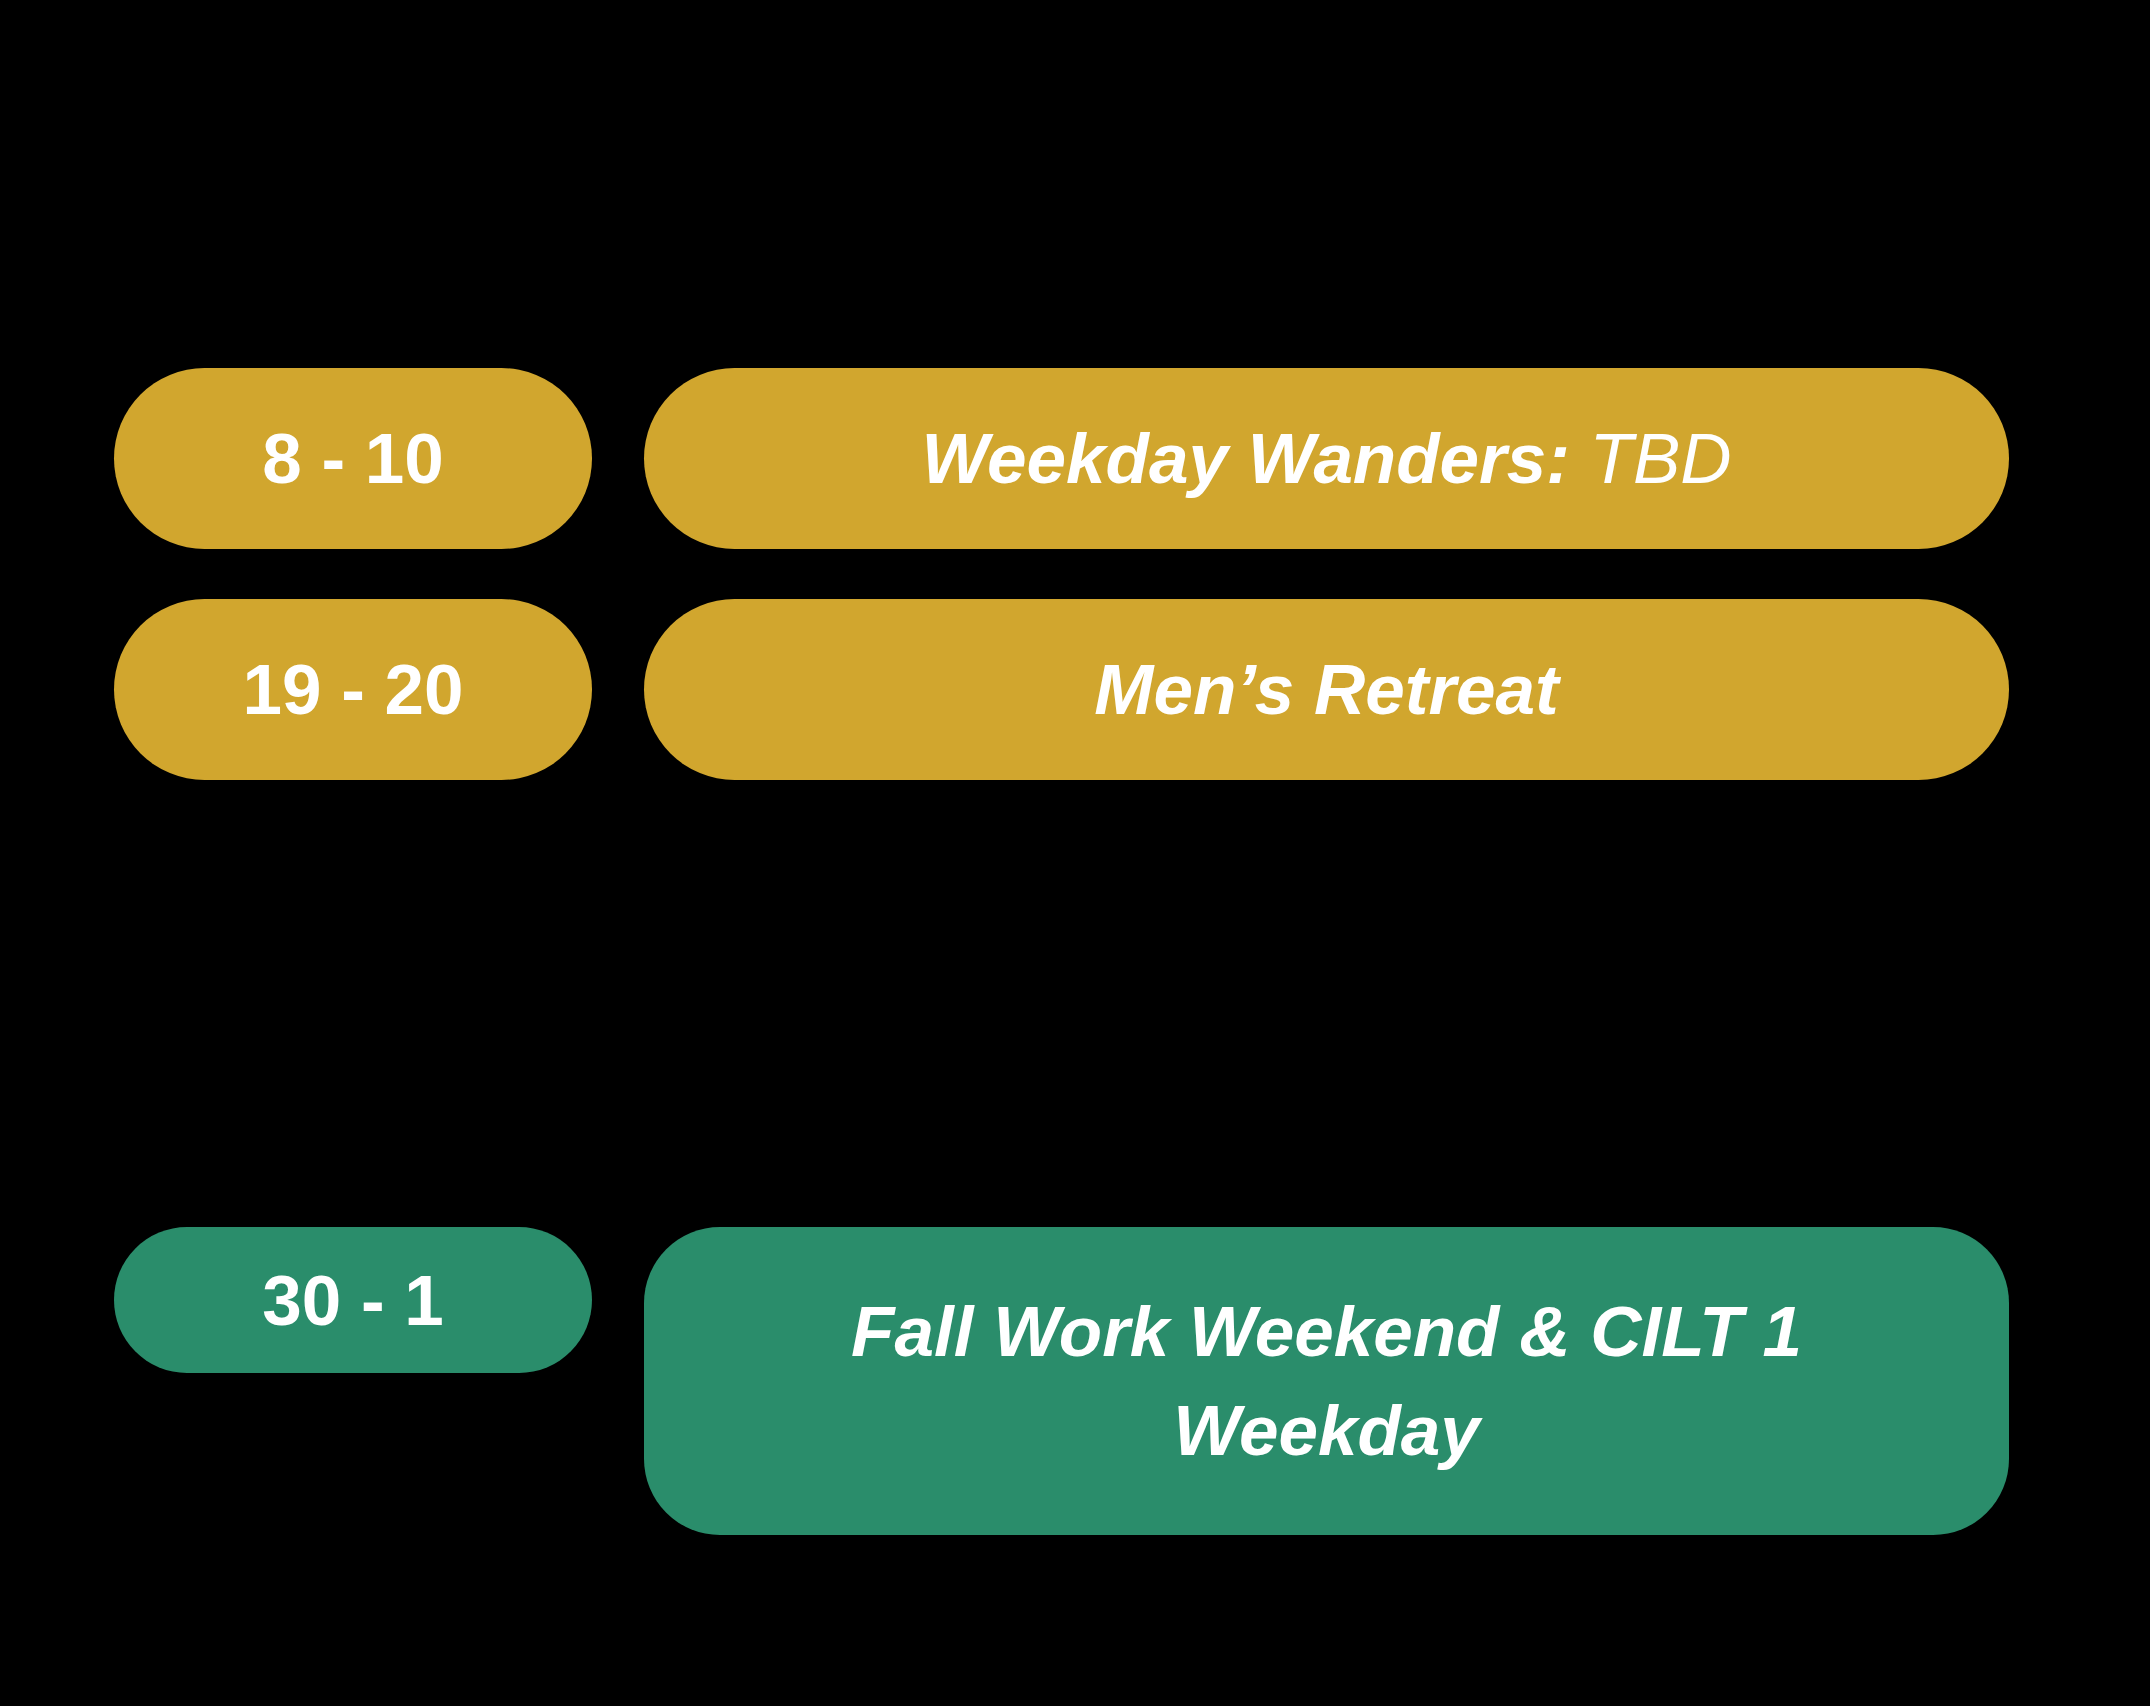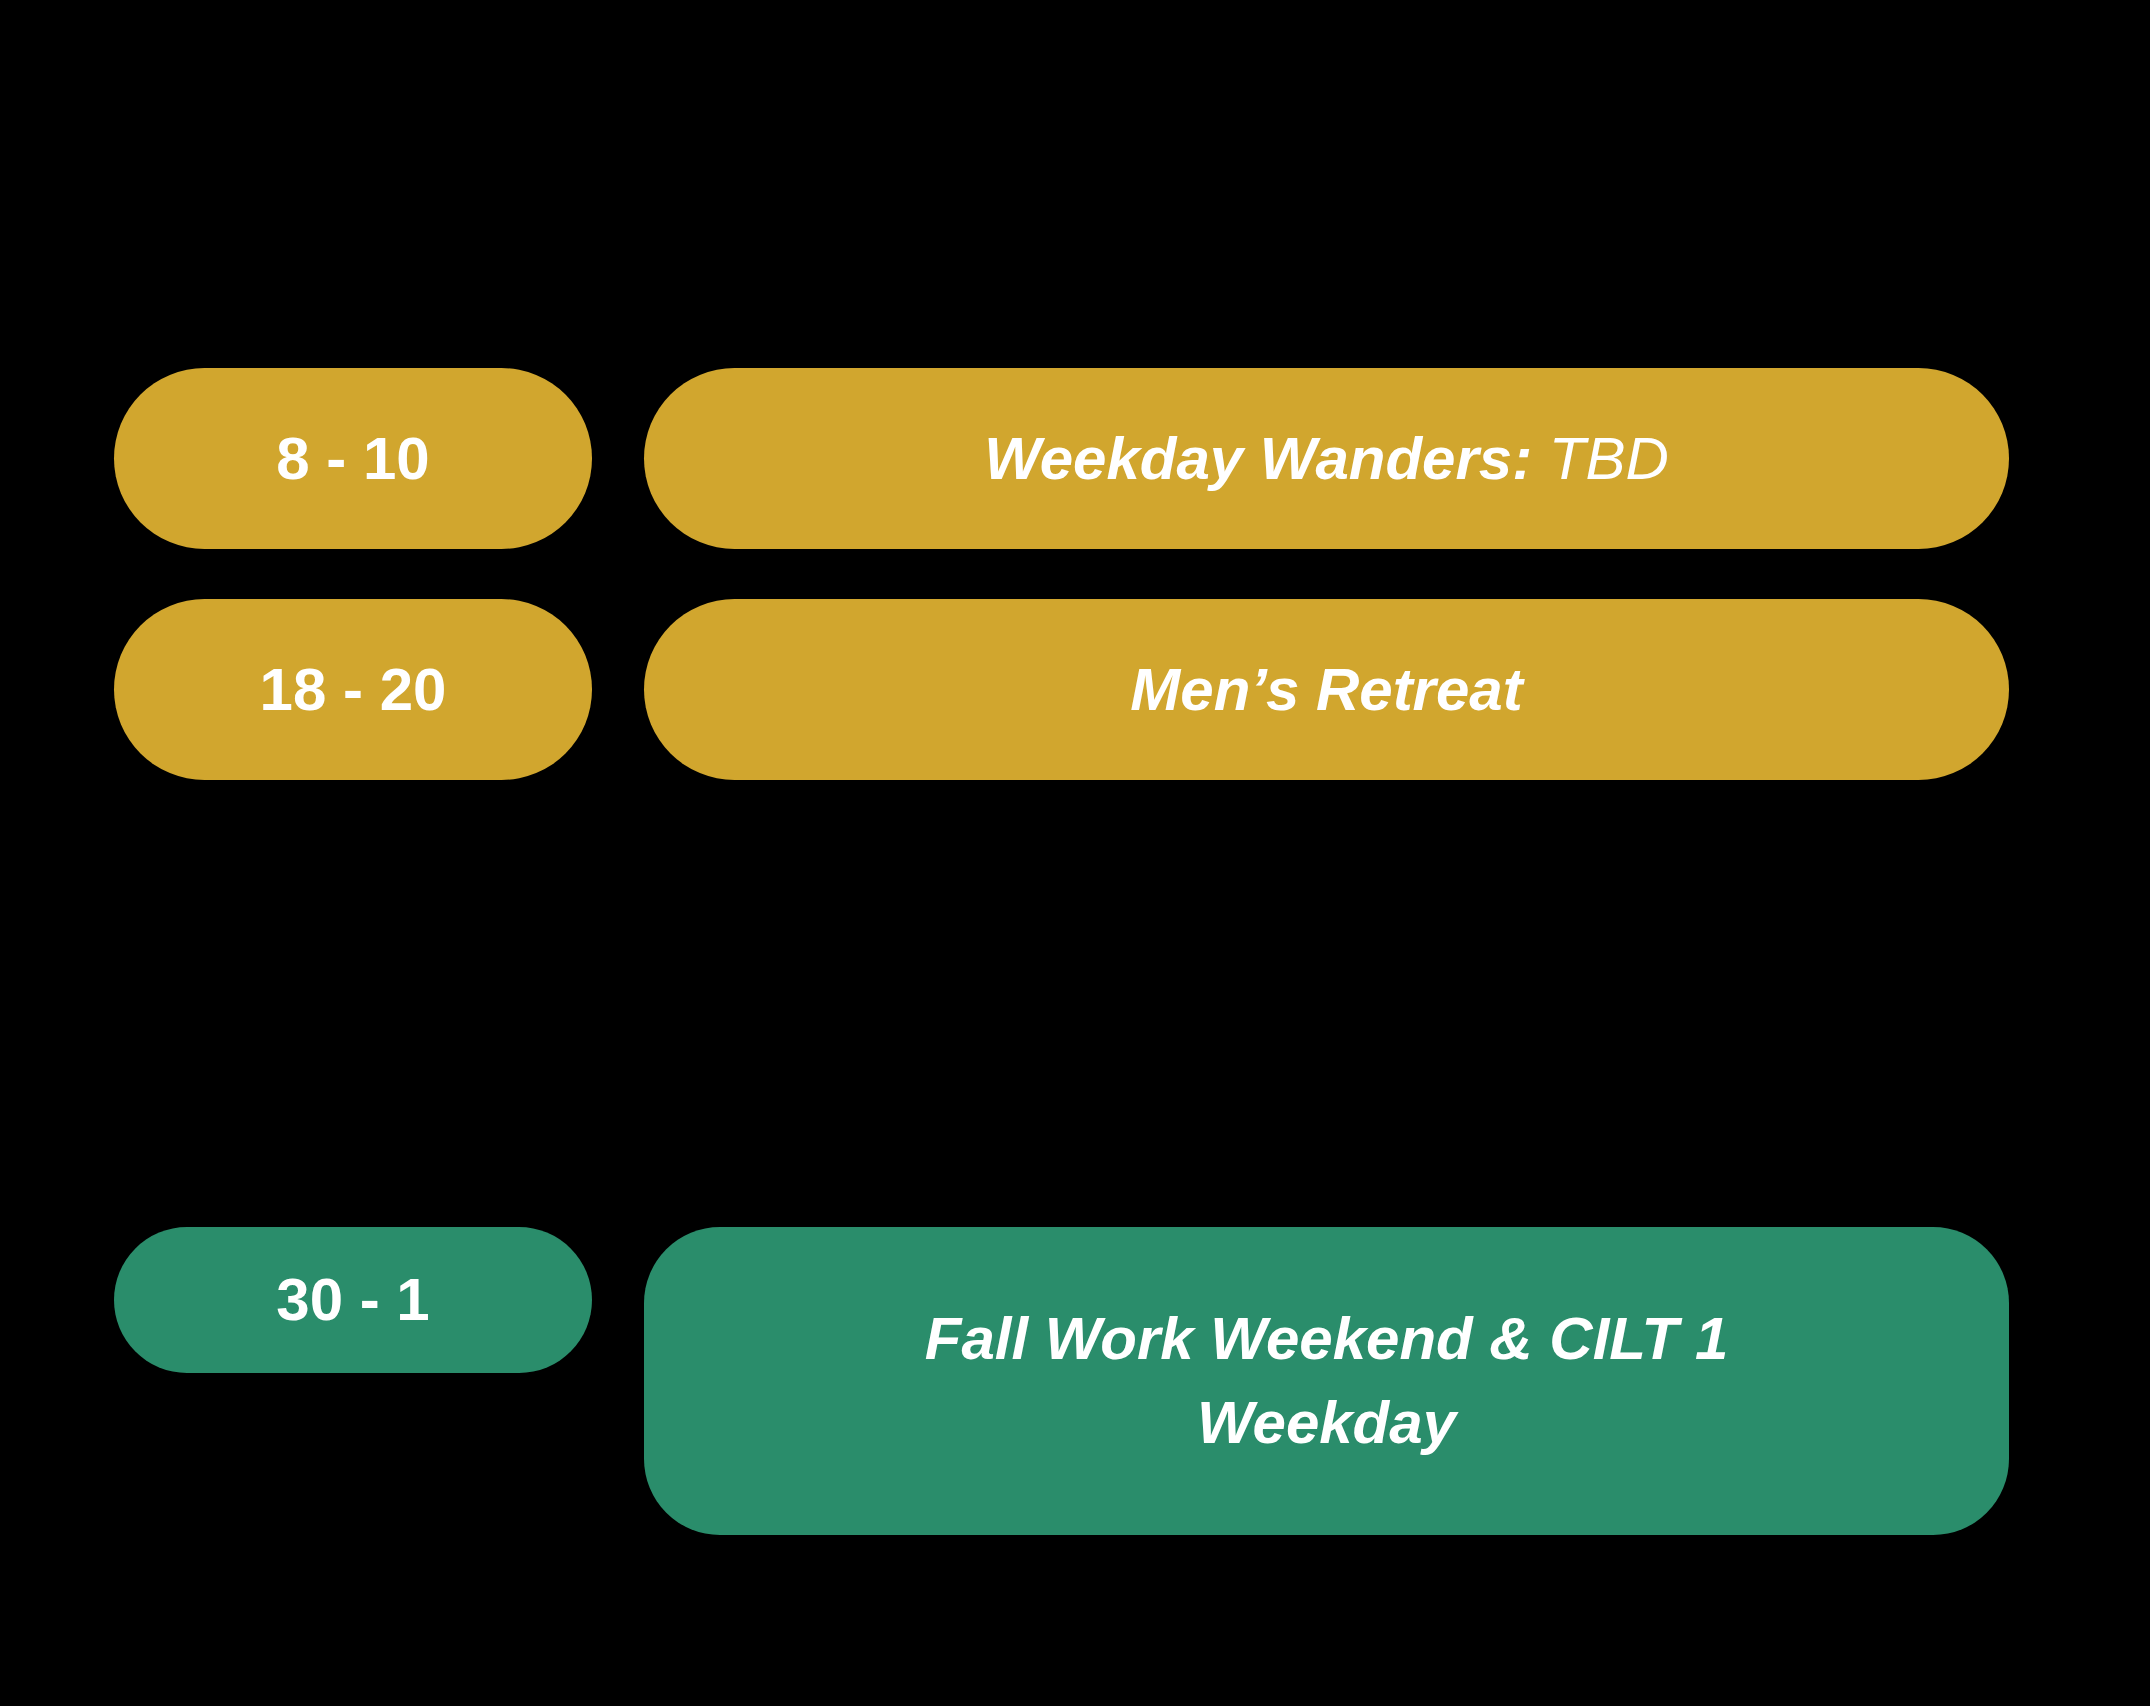--- a/index.html
+++ b/index.html
@@ -15,21 +15,21 @@
     overflow: hidden;
     font-family: "Liberation Sans", sans-serif;
   }
   .pill {
     position: absolute;
     display: flex;
     align-items: center;
     justify-content: center;
     color: #FFFFFF;
     font-weight: 700;
-    font-size: 60px;
+    font-size: 71px;
     line-height: 1.0;
     white-space: nowrap;
     text-align: center;
   }
   .gold  { background: #D1A62E; }
   .green { background: #2A8D6B; }
 
   
   .date-col  { left: 114px; width: 478px; }
   .event-col { left: 644px; width: 1365px; font-style: italic; }
@@ -52,21 +52,21 @@
 <div class="canvas">
 
   <div class="pill gold date-col r1">
     <span>8 - 10</span>
   </div>
   <div class="pill gold event-col r1">
     <span><span>Weekday Wanders:</span><span class="light"> TBD</span></span>
   </div>
 
   <div class="pill gold date-col r2">
-    <span>18 - 20</span>
+    <span>19 - 20</span>
   </div>
   <div class="pill gold event-col r2">
     <span><span>Men’s Retreat</span><span class="light"></span></span>
   </div>
 
   <div class="pill green date-col r3-date">
     <span>30 - 1</span>
   </div>
   <div class="pill green event-col r3-event">
     <div class="line">Fall Work Weekend &amp; CILT 1</div>

